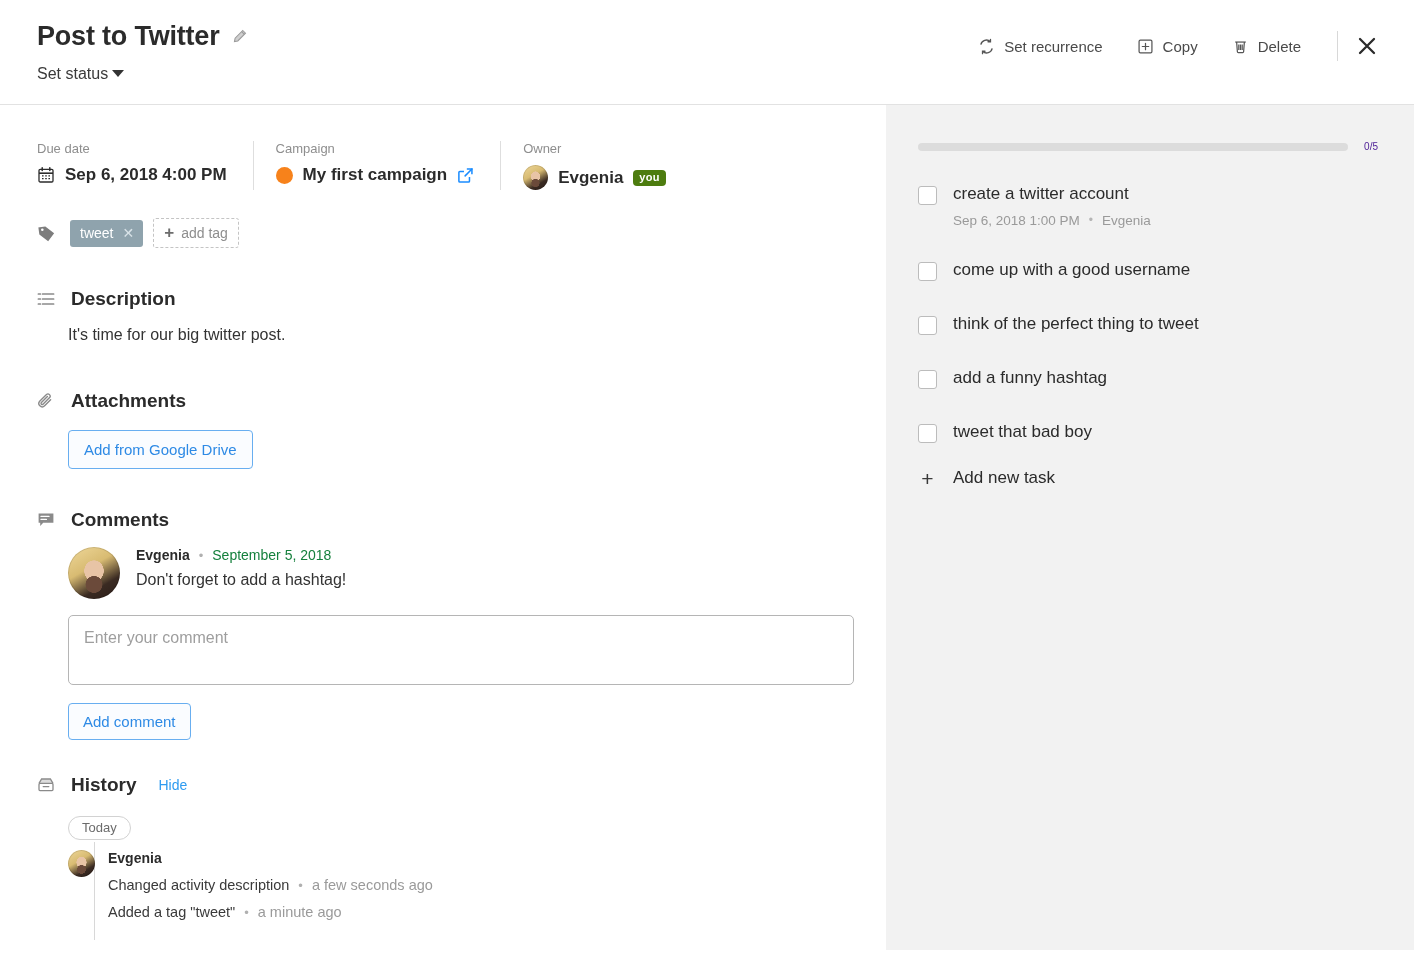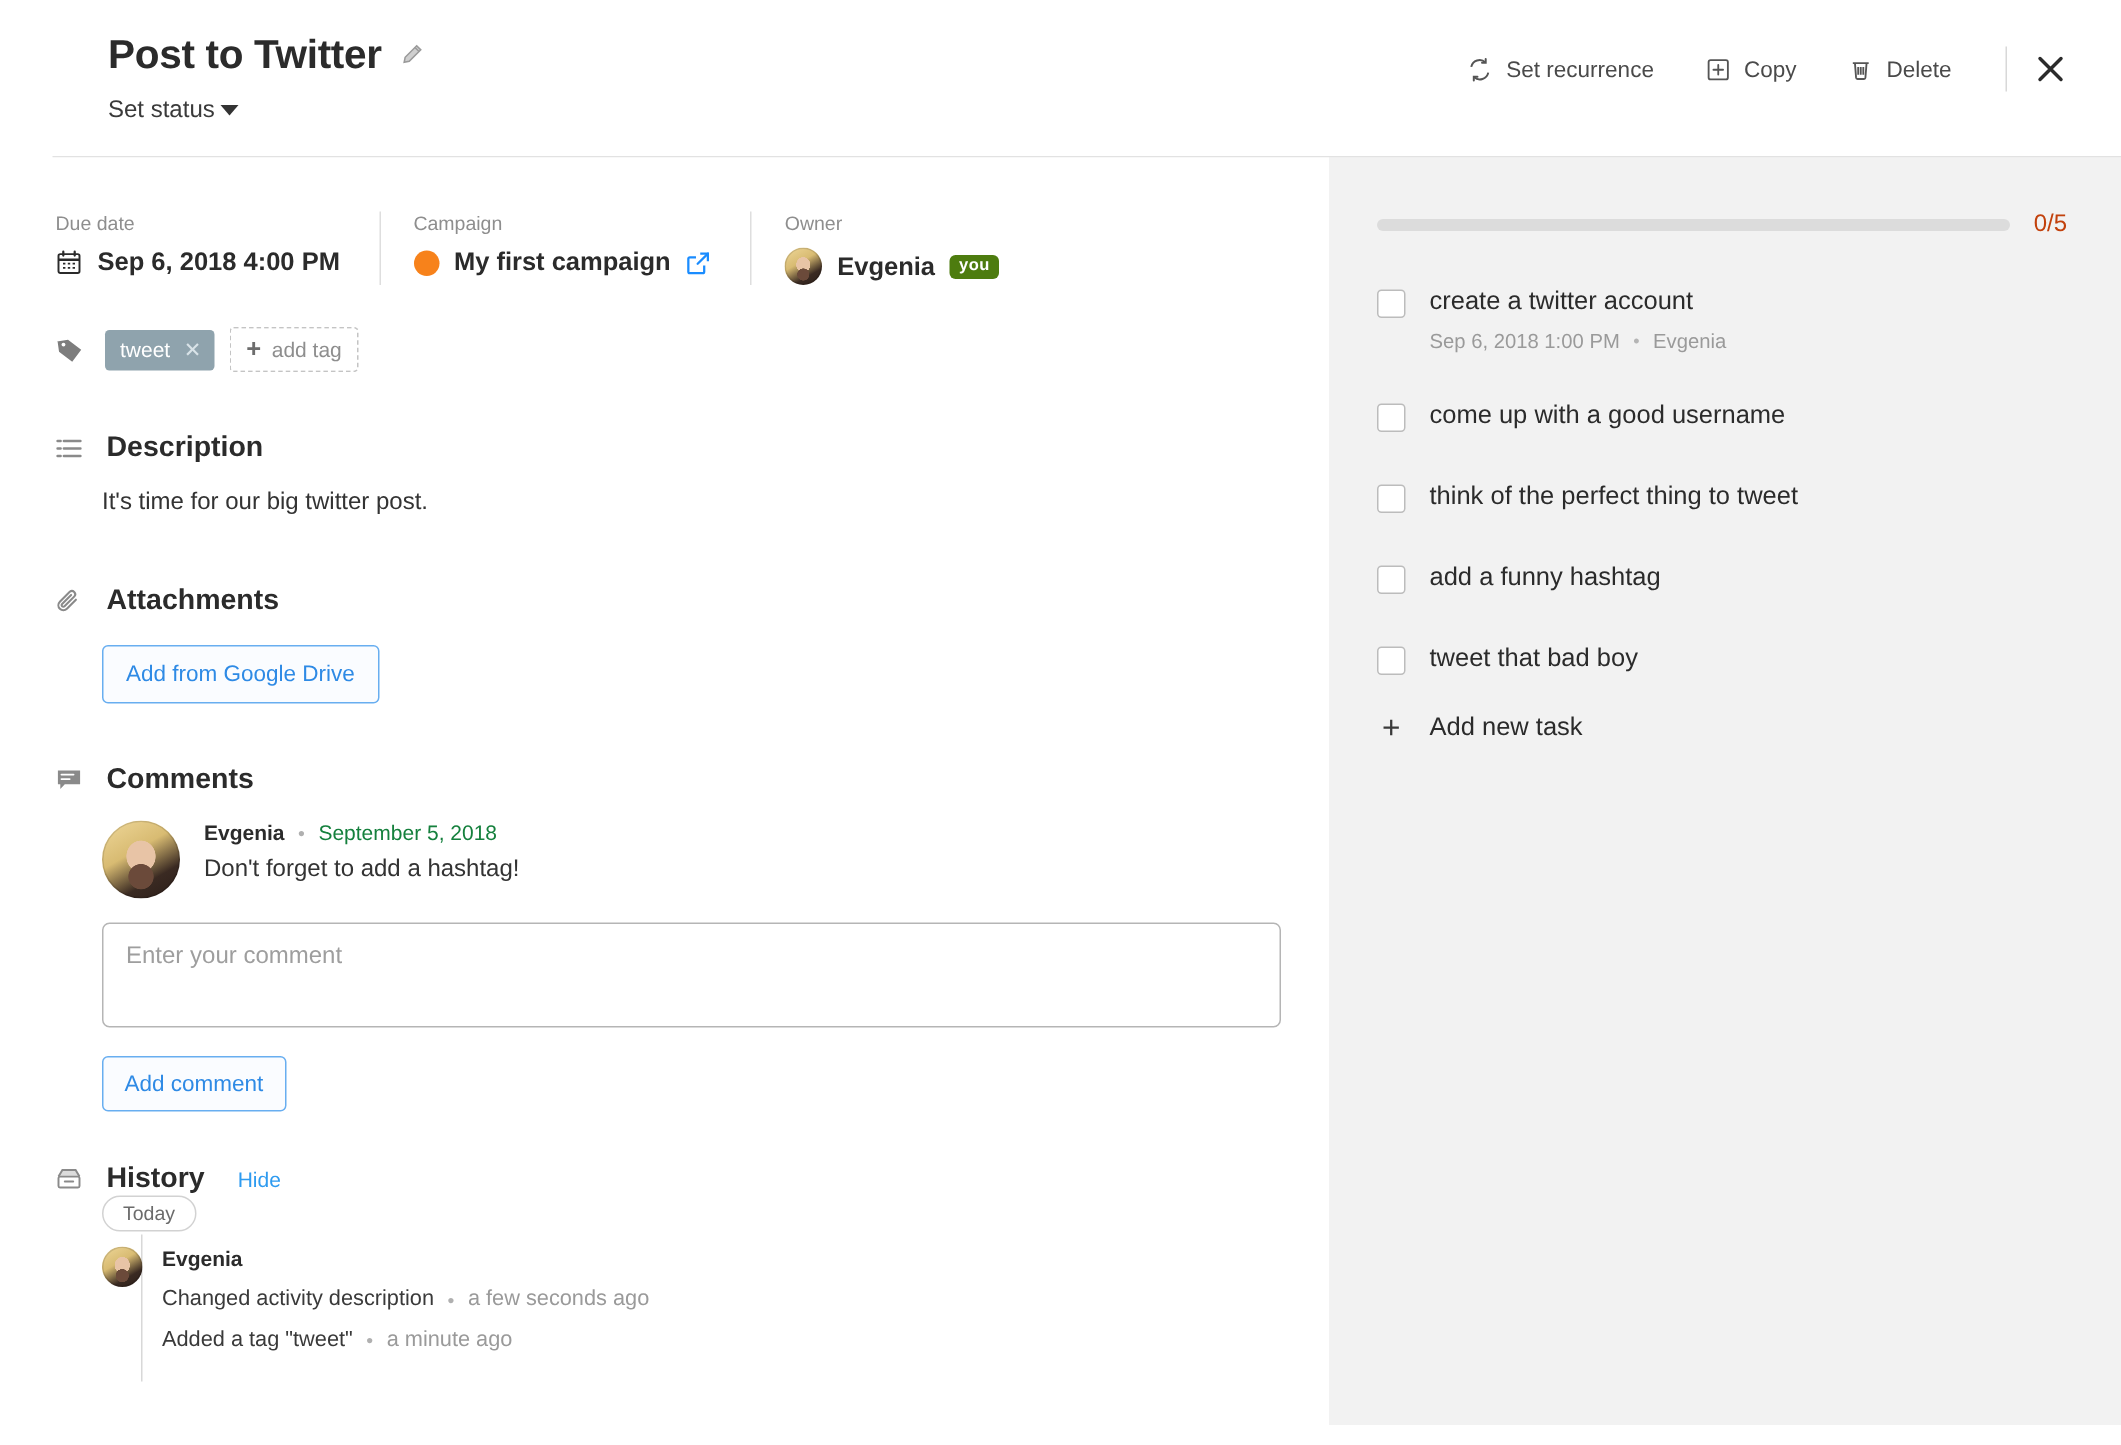--- a/index.html
+++ b/index.html
@@ -13,21 +13,20 @@
     color: #333333;
     -webkit-font-smoothing: antialiased;
   }
 
   
   .header {
     position: relative;
     height: 105px;
     border-bottom: 1px solid #e2e2e2;
     background: #ffffff;
-    margin-left: 35px;
   }
   .title-block { position: absolute; left: 37px; top: 22px; }
   .title-row { display: flex; align-items: center; gap: 12px; }
   .page-title {
     font-size: 27px;
     font-weight: bold;
     color: #2b2b2b;
     letter-spacing: -0.2px;
     line-height: 1.1;
   }
@@ -230,21 +229,21 @@
     border-radius: 4px;
     background: #fafcff;
     color: #2e8ae5;
     font-size: 15px;
     padding: 9px 14px;
     cursor: pointer;
     font-family: inherit;
   }
 
   
-  .history-wrap { position: relative; padding-left: 31px; margin-top: 0; }
+  .history-wrap { position: relative; padding-left: 31px; margin-top: 20px; }
   .today-pill {
     display: inline-block;
     border: 1px solid #d2d2d2;
     border-radius: 12px;
     padding: 3px 13px 4px;
     font-size: 13px;
     color: #6b6b6b;
     background: #fff;
     position: relative; z-index: 2;
   }
@@ -275,21 +274,21 @@
     padding-right: 36px;
     margin-bottom: 32px;
   }
   .progress-track {
     flex: 1; height: 8px;
     background: #dcdcdc;
     border-radius: 4px;
     overflow: hidden;
   }
   .progress-fill { height: 100%; background: #4caf50; border-radius: 4px; }
-  .progress-count { font-size: 16px; color: #c2410c; }
+  .progress-count { font-size: 10px; color: #4c1d95; }
 
   .task-item {
     display: flex; align-items: flex-start; gap: 16px;
     margin-bottom: 25px;
   }
   .task-cb {
     width: 19px; height: 19px;
     border: 1px solid #bcbcbc;
     border-radius: 3px;
     background: #ffffff;

